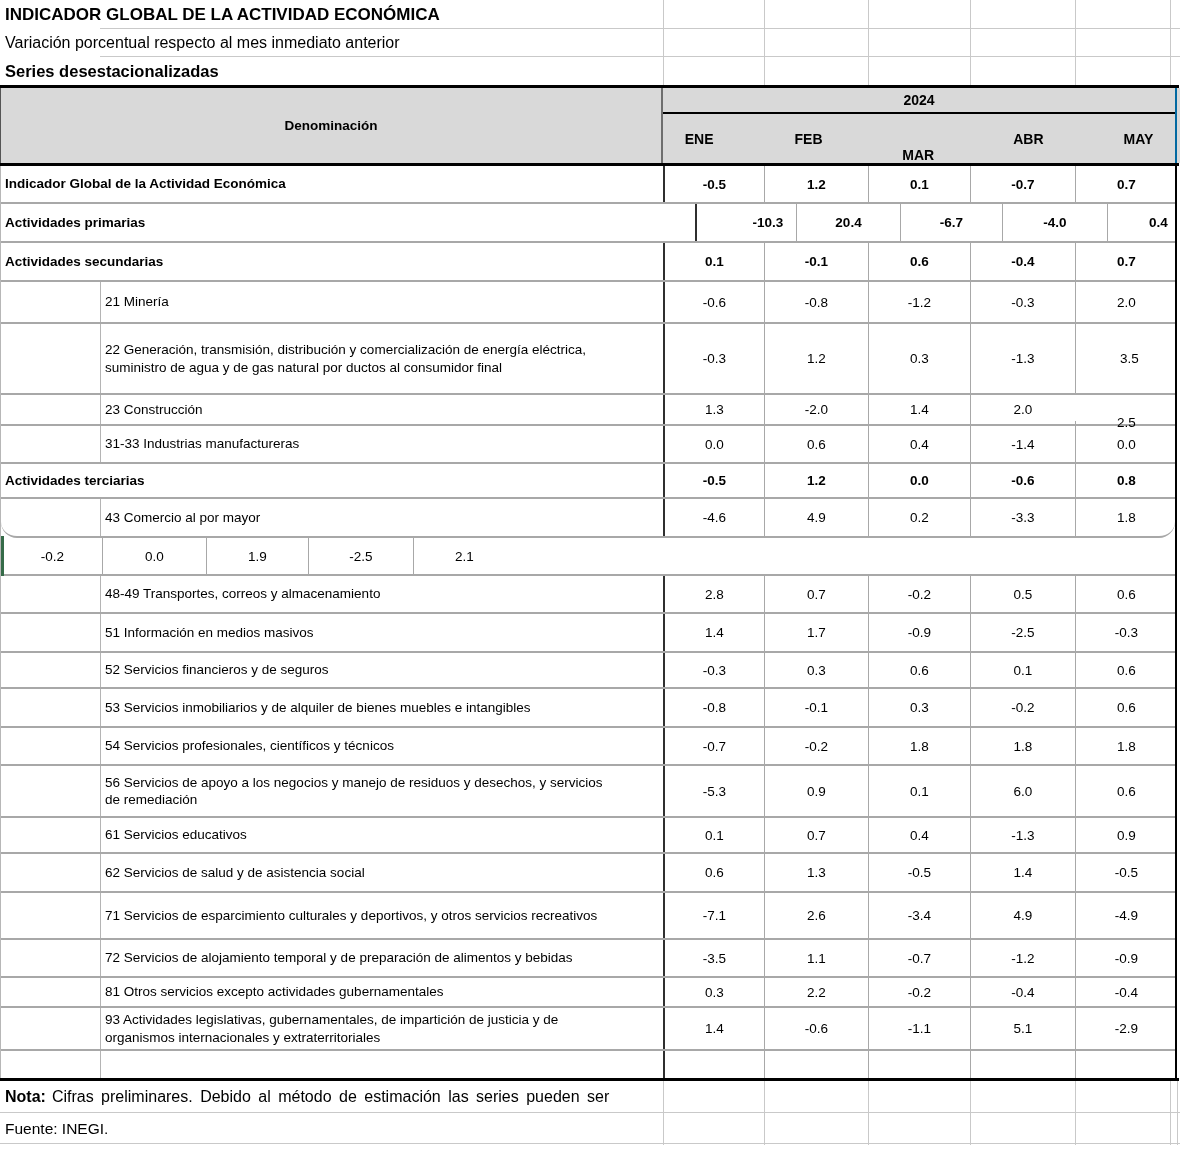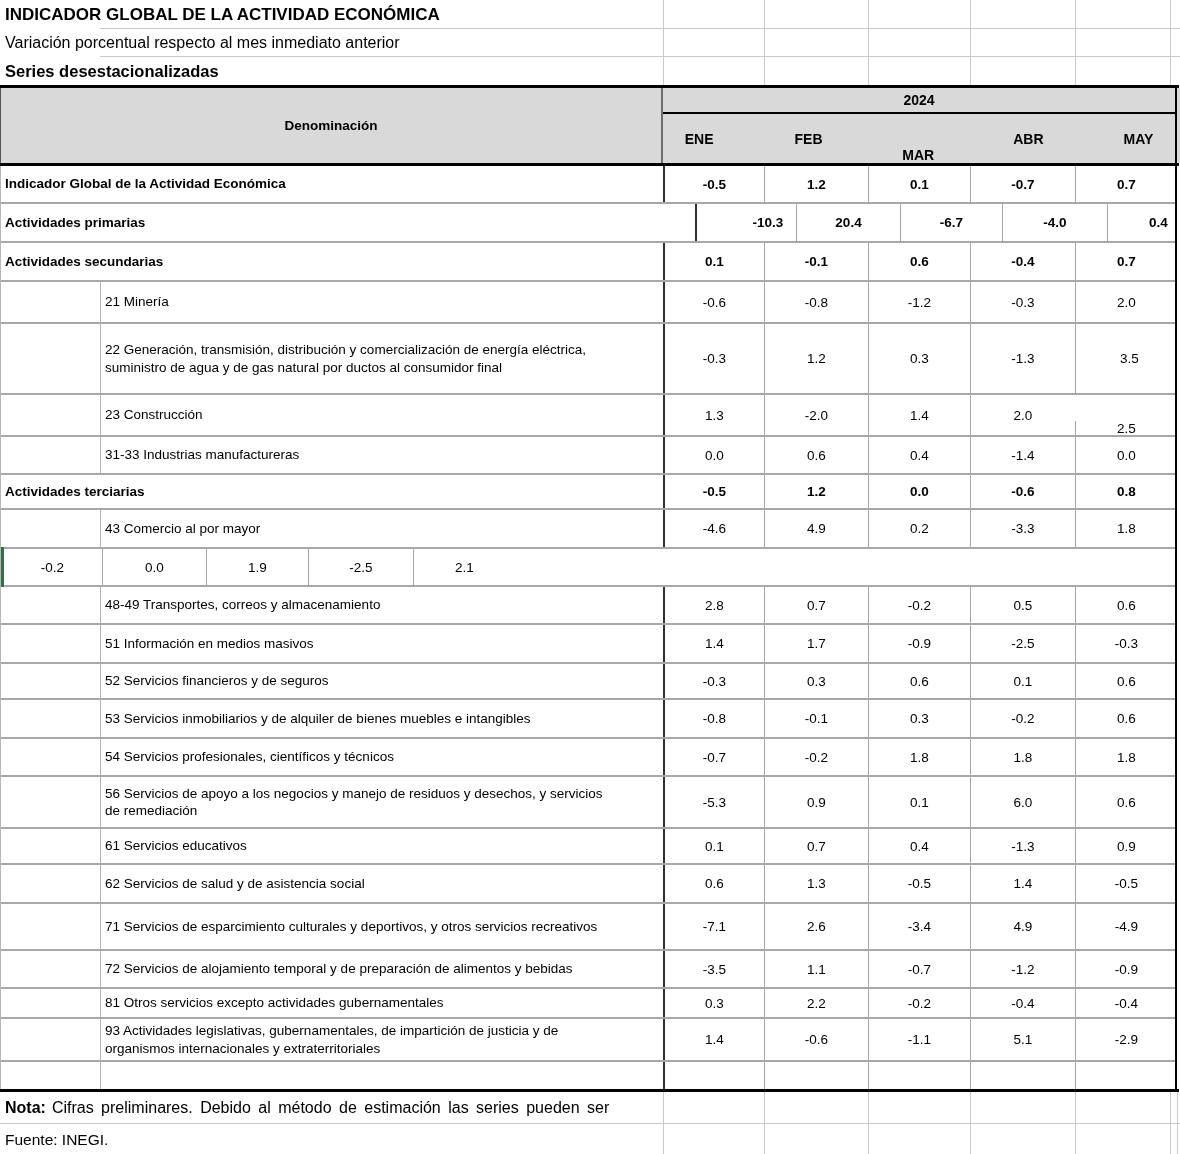--- a/index.html
+++ b/index.html
@@ -11,21 +11,21 @@
   .titles{position:relative;height:85px;}
   .trow{display:flex;align-items:center;padding-left:5px;box-sizing:border-box;}
   .t1{height:29px;font-weight:700;font-size:17px;}
   .t2{height:28px;font-weight:700;font-size:16.5px;}
   .t3{height:28px;font-size:16px;}
   .bar{height:3px;background:#000;width:1179px;}
   
   .header{display:flex;height:75px;background:#d9d9d9;border-left:1px solid #555;box-sizing:border-box;}
   .hleft{width:662px;flex:none;display:flex;align-items:center;justify-content:center;
          font-weight:700;font-size:13.5px;border-right:2px solid #6e6e6e;box-sizing:border-box;}
-  .hright{width:514px;flex:none;display:flex;flex-direction:column;border-right:2px solid #000000;box-sizing:border-box;}
+  .hright{width:514px;flex:none;display:flex;flex-direction:column;border-right:2px solid #0369a1;box-sizing:border-box;}
   .year{height:39px;display:flex;align-items:center;justify-content:center;
         font-weight:700;font-size:14px;border-bottom:2px solid #000;box-sizing:border-box;}
   .months{flex:1;display:flex;gap:36px;}
   .m{display:flex;align-items:center;justify-content:center;font-weight:700;font-size:14px;box-sizing:border-box;}
   .m:nth-child(1){width:101px;}.m:nth-child(2){width:104px;}.m:nth-child(3){width:102px;margin-top:33px;}
   .m:nth-child(4){width:105px;}.m:nth-child(5){width:102px;}
   
   #rows{width:1177px;border-left:1px solid #b7b7b7;border-right:2px solid #000;box-sizing:border-box;}
   .row{display:flex;position:relative;border-bottom:2px solid #a8a8a8;box-sizing:border-box;}
   .row:last-child{border-bottom:none;}
@@ -140,21 +140,21 @@
           <div class="lbl">22 Generación, transmisión, distribución y comercialización de energía eléctrica, suministro de agua y de gas natural por ductos al consumidor final</div>
         </div>
         <div class="vz">
           <div class="vc first" style="width: 101px;">-0.3</div>
           <div class="vc" style="width: 104px;">1.2</div>
           <div class="vc" style="width: 102px;">0.3</div>
           <div class="vc" style="width: 105px;">-1.3</div>
           <div class="vc" style="width: 102px; padding-left: 6px;">3.5</div>
         </div>
       </div>
-      <div class="row" style="height: 42px;">
+      <div class="row" style="height: 31px;">
         <div class="lz">
           <div class="indent"></div>
           <div class="lbl">23 Construcción</div>
         </div>
         <div class="vz">
           <div class="vc first" style="width: 101px;">1.3</div>
           <div class="vc" style="width: 104px;">-2.0</div>
           <div class="vc" style="width: 102px;">1.4</div>
           <div class="vc" style="width: 105px;">2.0</div>
           <div class="vc" style="width: 102px; margin-top: 26px;">2.5</div>
@@ -178,21 +178,21 @@
           <div class="lbl">Actividades terciarias</div>
         </div>
         <div class="vz">
           <div class="vc first" style="width: 101px;">-0.5</div>
           <div class="vc" style="width: 104px;">1.2</div>
           <div class="vc" style="width: 102px;">0.0</div>
           <div class="vc" style="width: 105px;">-0.6</div>
           <div class="vc" style="width: 102px;">0.8</div>
         </div>
       </div>
-      <div class="row" style="height: 39px;">
+      <div class="row" style="height: 39px; border-radius: 16px;">
         <div class="lz">
           <div class="indent"></div>
           <div class="lbl">43 Comercio al por mayor</div>
         </div>
         <div class="vz">
           <div class="vc first" style="width: 101px;">-4.6</div>
           <div class="vc" style="width: 104px;">4.9</div>
           <div class="vc" style="width: 102px;">0.2</div>
           <div class="vc" style="width: 105px;">-3.3</div>
           <div class="vc" style="width: 102px;">1.8</div>

